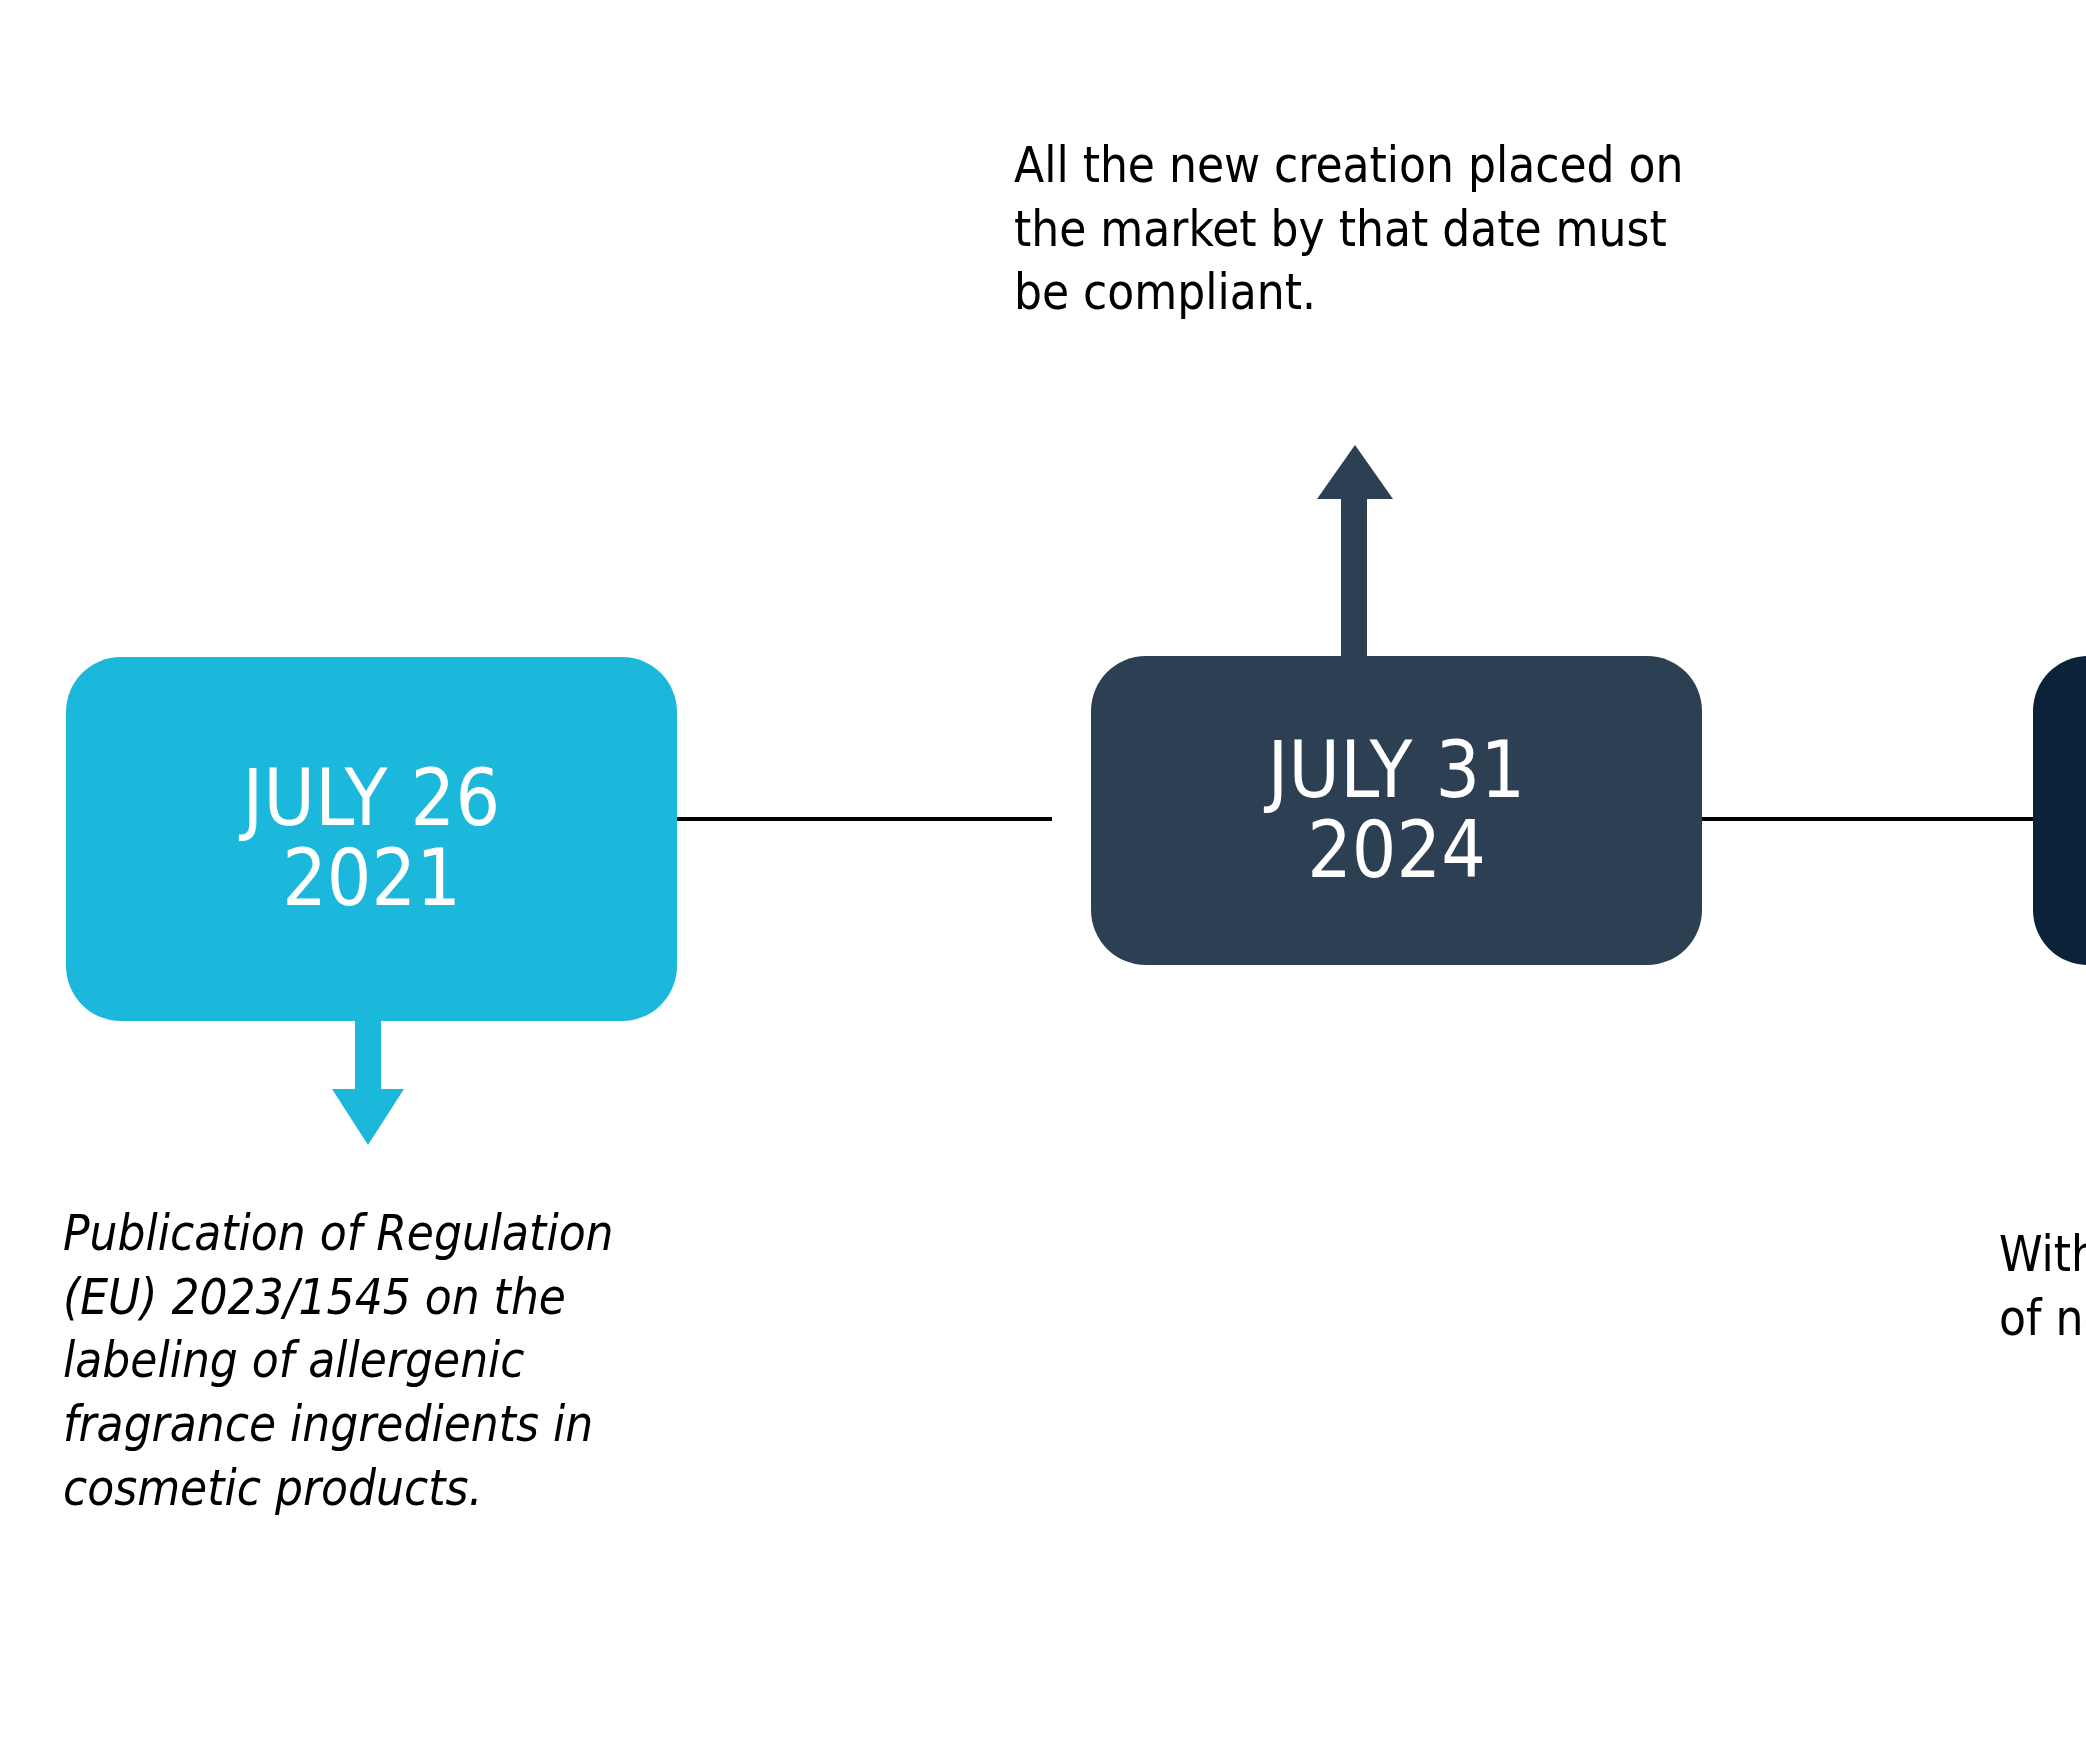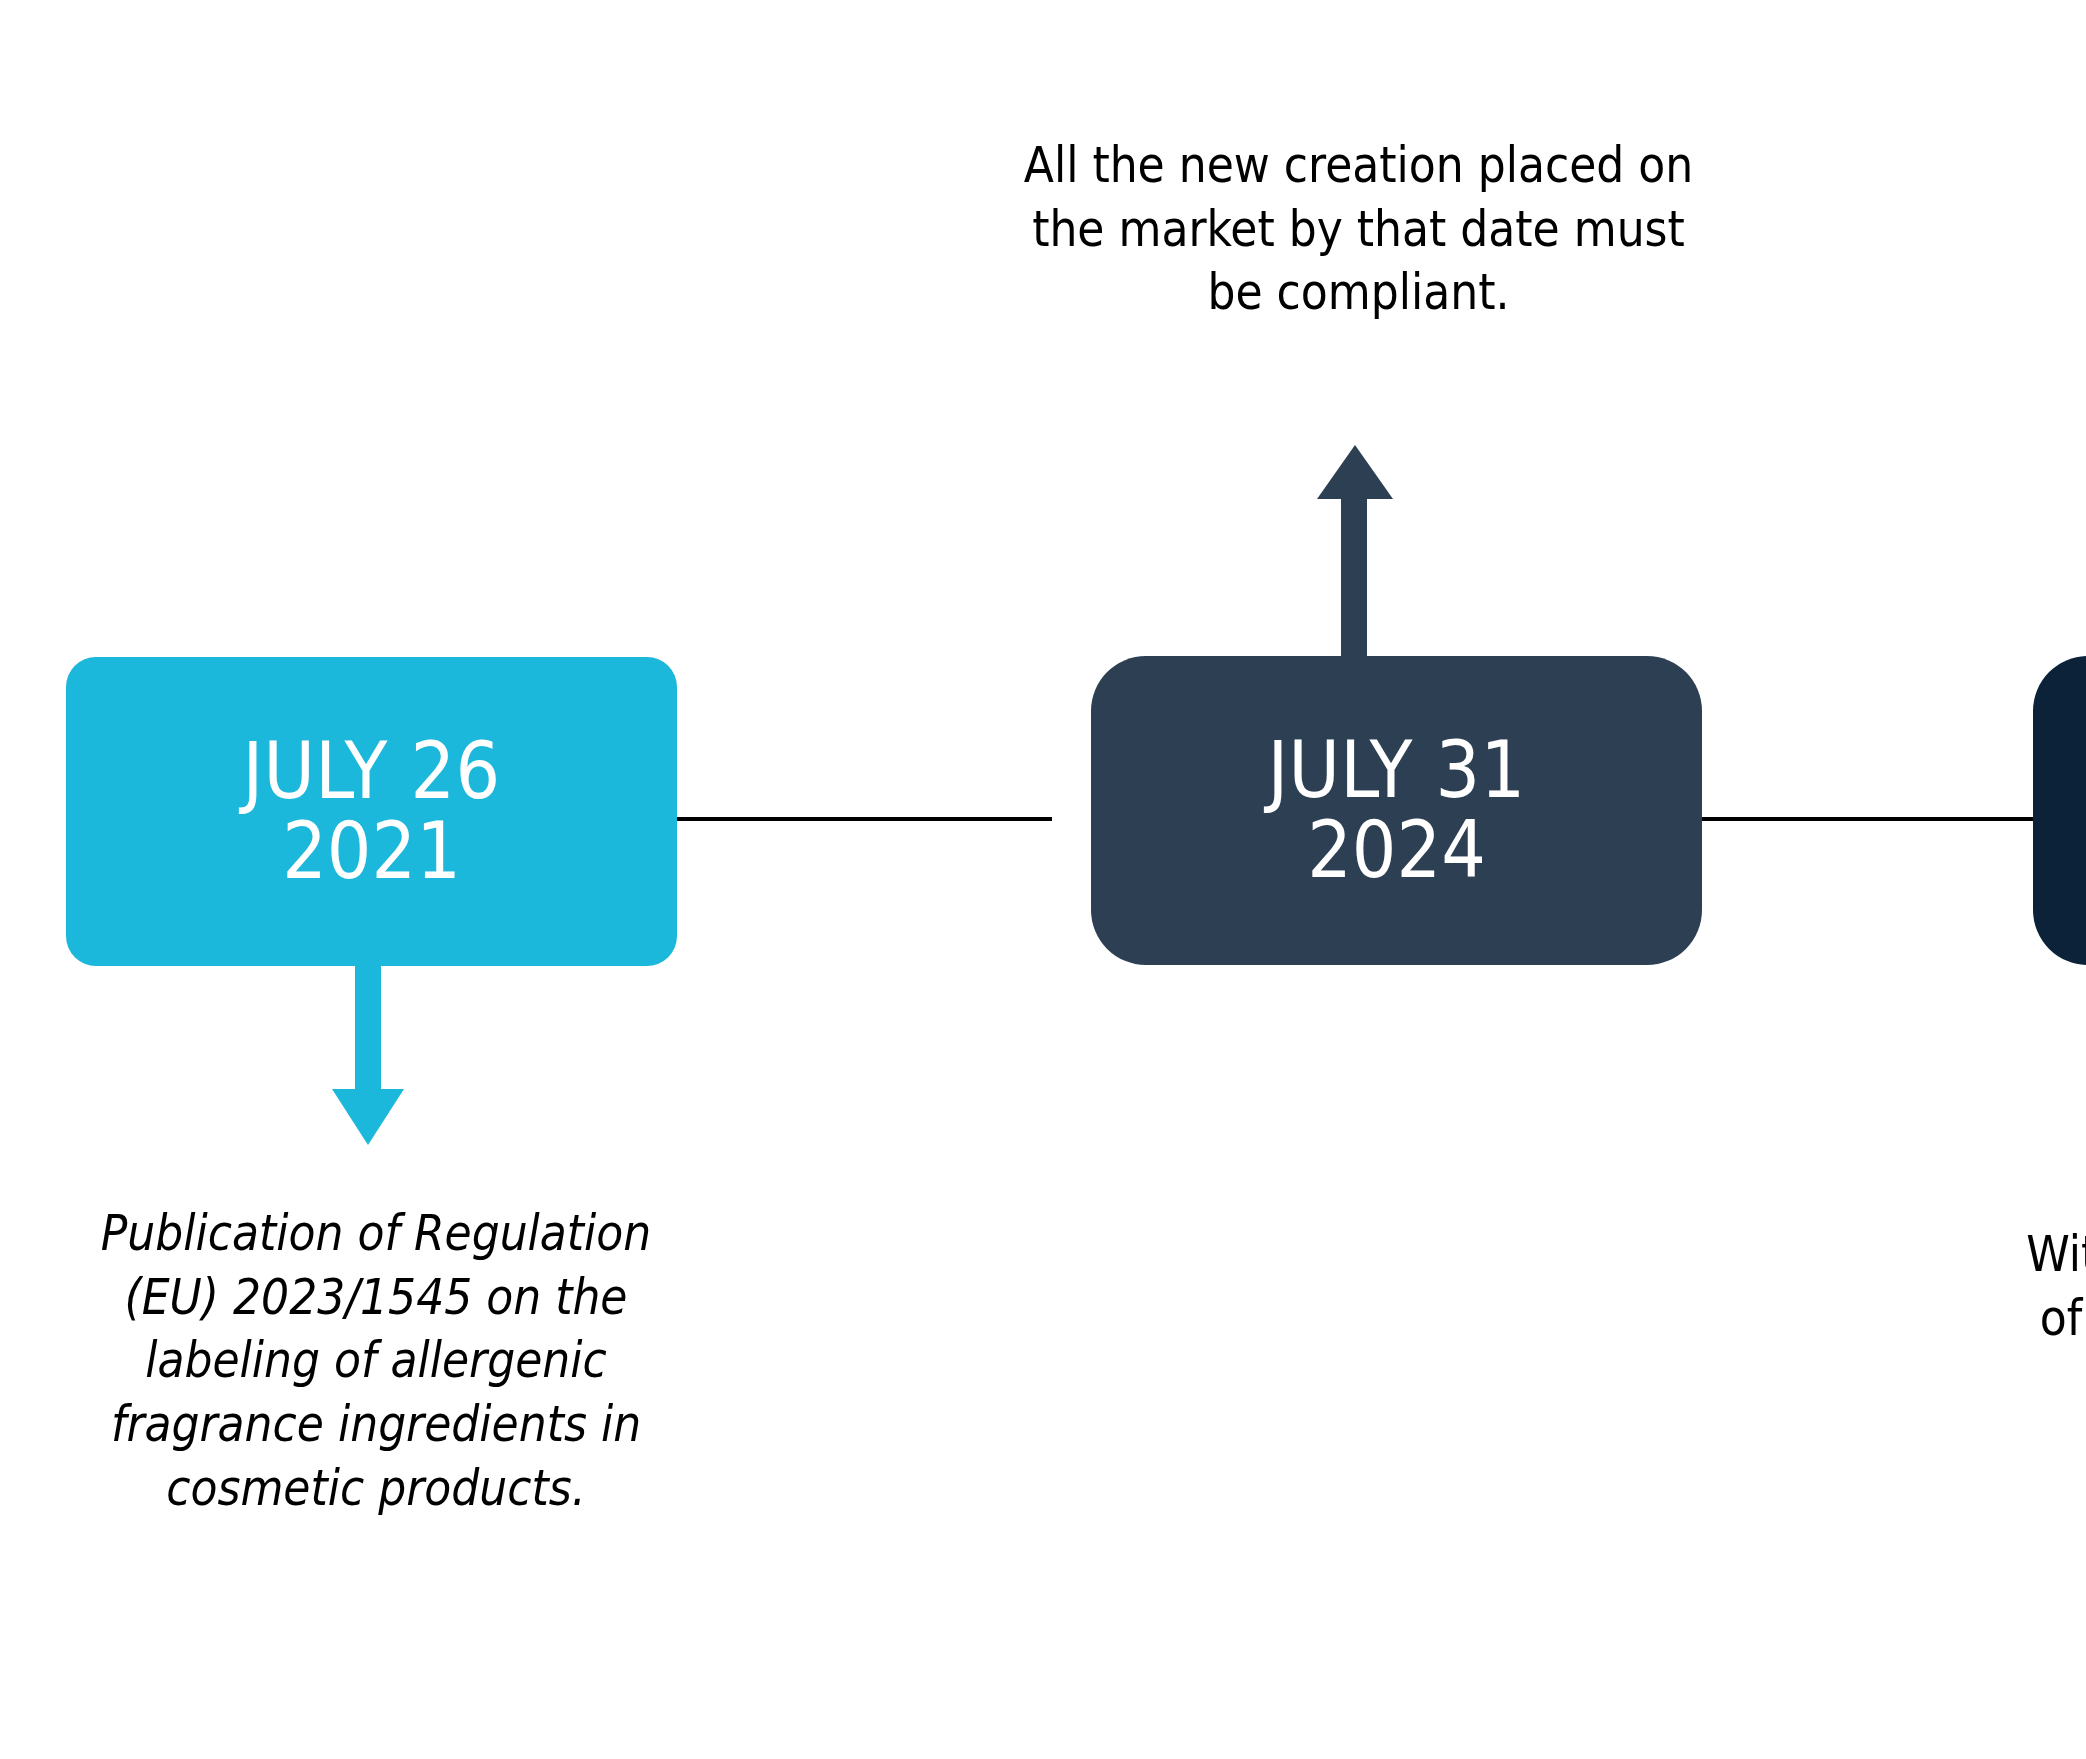--- a/index.html
+++ b/index.html
@@ -41,21 +41,21 @@
     color: #ffffff;
     font-size: 78px;
     line-height: 1.02;
     font-weight: 400;
     letter-spacing: 0.4px;
     text-align: center;
     white-space: nowrap;
   }
   .milestone-line.year { letter-spacing: 0px; }
 
-  #box-1 { left: 66px;  top: 657px; width: 611px; height: 309px; background: #1CB8DB; border-radius: 30px; }
+  #box-1 { left: 66px;  top: 657px; width: 611px; height: 364px; background: #1CB8DB; }
   #box-2 { left: 1043px; top: 656px; width: 611px; height: 309px; background: #2D3F52; margin-left: 48px; }
   #box-3 { left: 2033px; top: 656px; width: 611px; height: 309px; background: #0B2239; }
 
   
   .arrow { position: absolute; z-index: 2; }
   .arrow-shaft { position: absolute; }
   .arrow-head  { position: absolute; width: 0; height: 0; }
 
   
   #arrow-down-1 { left: 326px; top: 956px; width: 83px; height: 192px; }
@@ -80,21 +80,20 @@
     border-right: 38px solid transparent;
     border-bottom: 54px solid #2D3F52;
   }
 
   
   .caption {
     position: absolute;
     color: #000000;
     font-size: 49px;
     line-height: 1.30;
-    text-align: center;
     z-index: 2;
   }
   #caption-top-2   { left: 1014px; top: 134px;  width: 689px; }
   #caption-bot-1   { left: 63px;  top: 1202px; width: 626px; font-style: italic; }
   #caption-bot-3   { left: 1999px; top: 1223px; width: 676px; }
 </style>
 </head>
 <body>
 
 <div id="stage">

